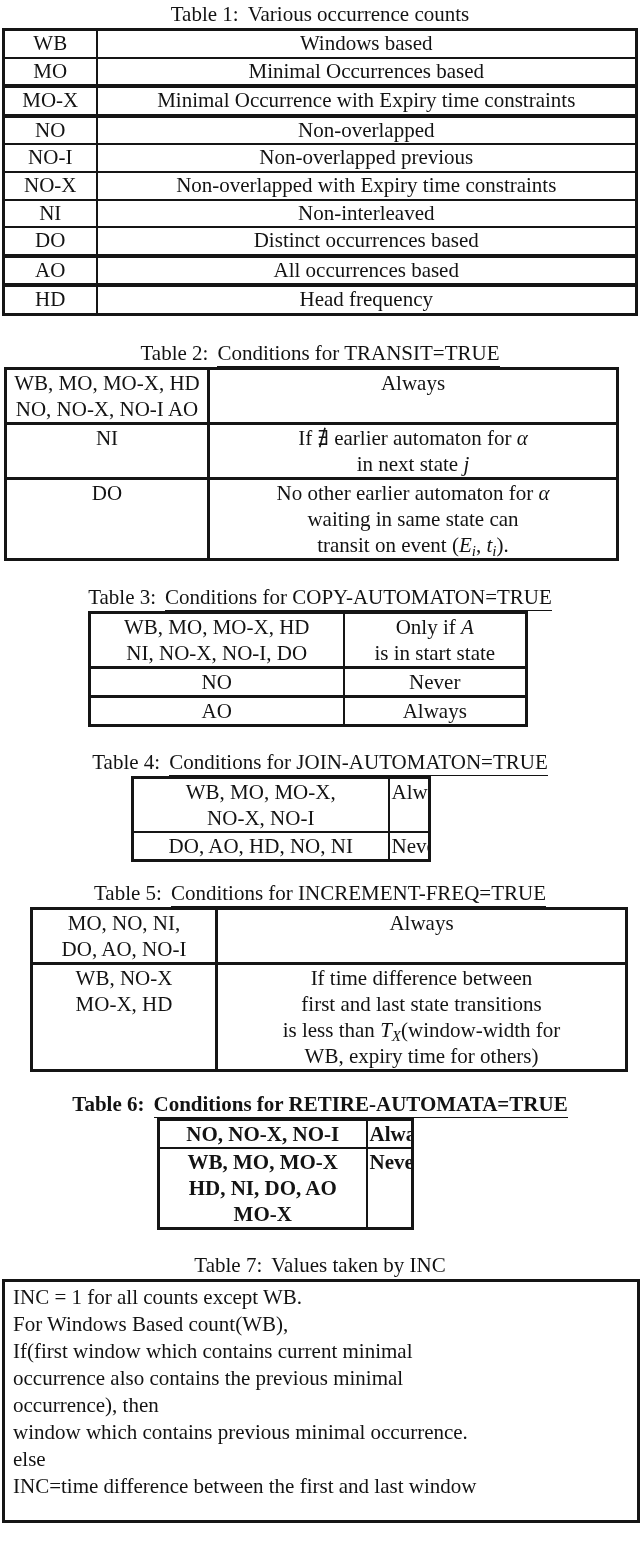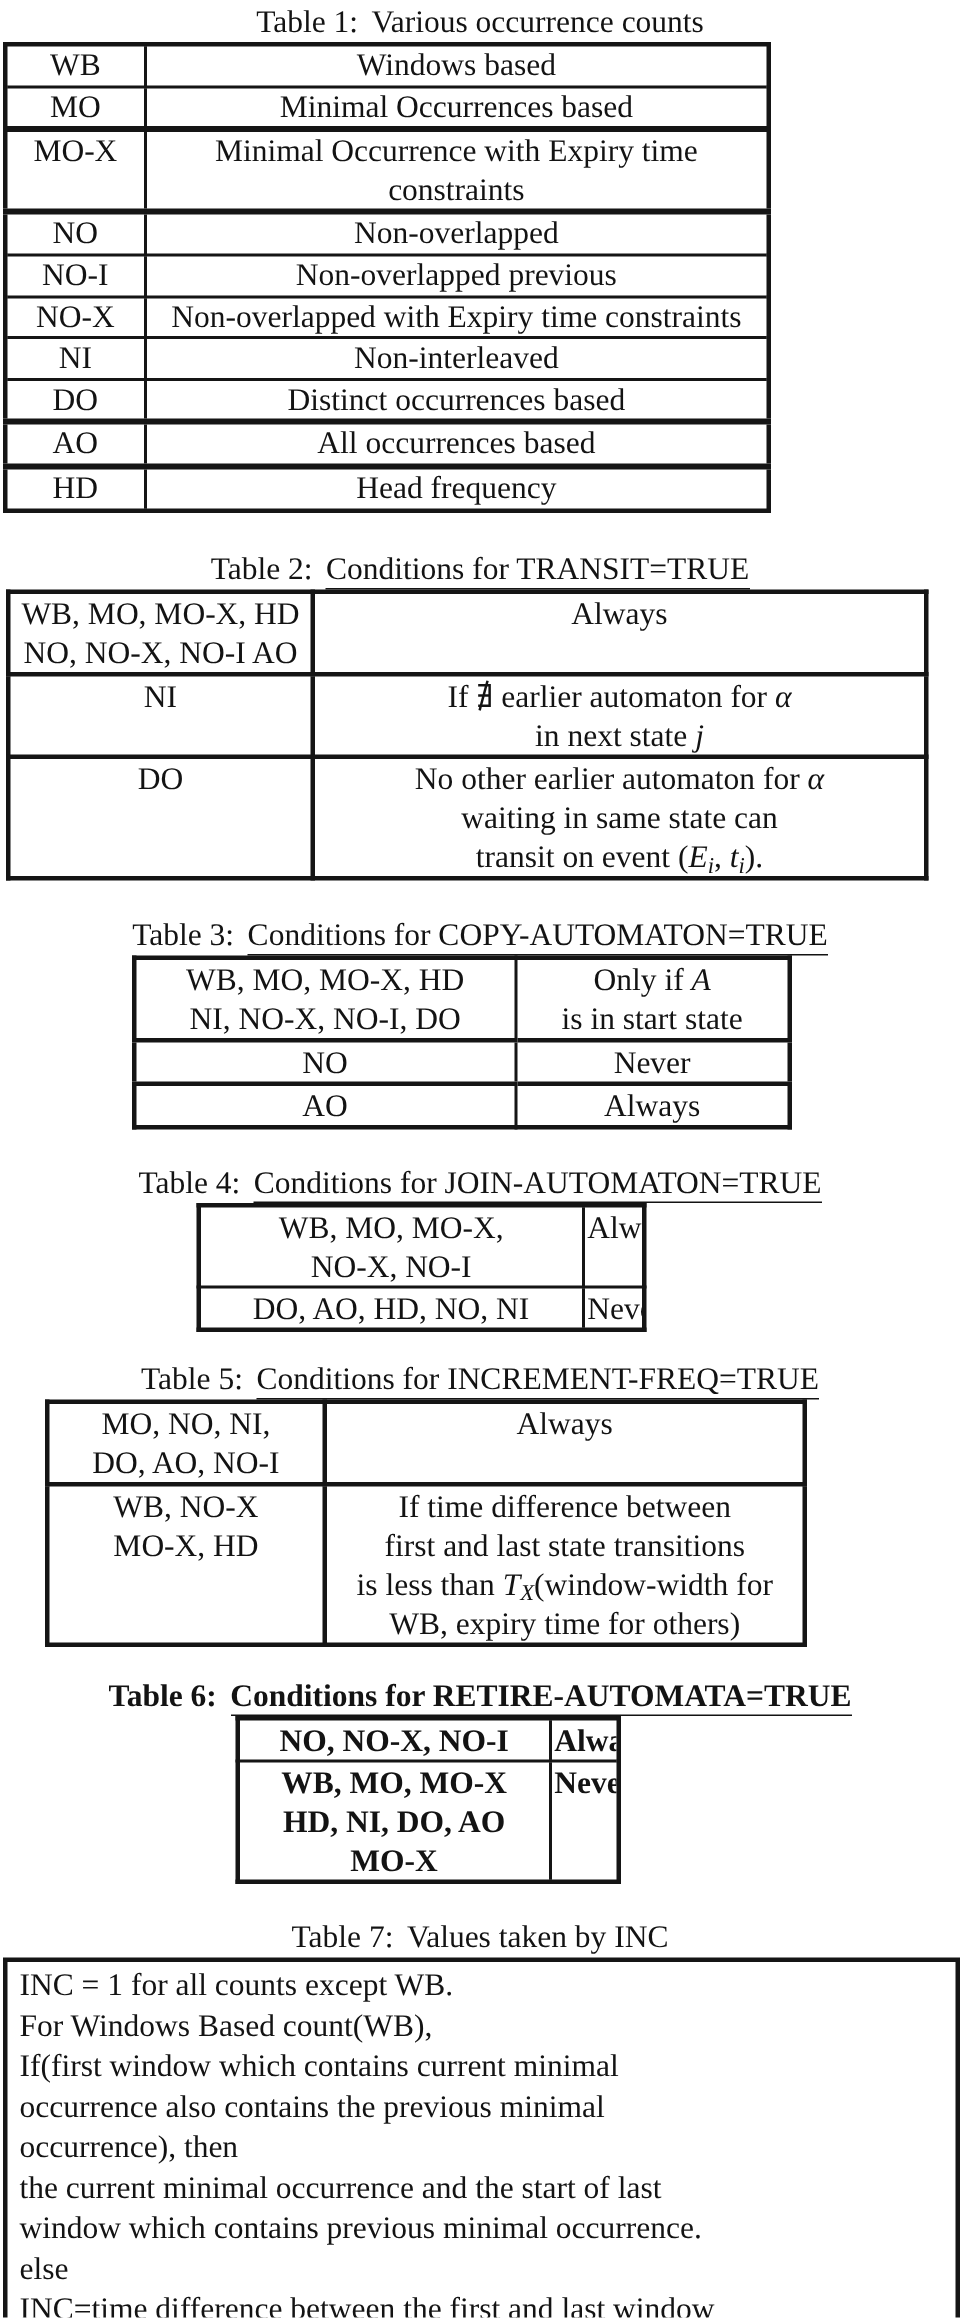--- a/index.html
+++ b/index.html
@@ -12,29 +12,29 @@
   .cap{
     text-align:center;font-size:21px;line-height:22px;margin:0 0 3px 0;white-space:nowrap;
   }
   .cap .lbl{margin-right:9px;}
   .cap .u{border-bottom:1.5px solid #131313;padding-bottom:1px;}
   table{border-collapse:collapse;table-layout:fixed;font-size:21px;}
   td{
     border:2px solid #151515;text-align:center;vertical-align:top;
     padding:0 2px;line-height:26px;overflow:hidden;
   }
-  .t1{width:512px;margin-left:2px;border:3px solid #151515;}
+  .t1{width:636px;margin-left:2px;border:3px solid #151515;}
   .t1 td{line-height:25.6px;}
   .t1 tr.bb4 td{border-bottom-width:4px;}
   .t2{width:615px;margin-left:4px;border:3px solid #151515;}
   .t2 td{border-width:3px;}
   .t3{width:440px;margin-left:88px;border:3px solid #151515;}
   .t3 tr.bb3 td{border-bottom-width:3px;}
   .t4{width:300px;margin-left:131px;border:3px solid #151515;}
-  .t5{width:508px;margin-left:30px;border:3px solid #151515;}
+  .t5{width:598px;margin-left:30px;border:3px solid #151515;}
   .t5 td{border-width:3px;}
   .t6{width:257px;margin-left:157px;border:3px solid #151515;}
   .m2{margin-top:26px;}
   .m3{margin-top:25px;}
   .m4{margin-top:24px;}
   .m5{margin-top:20px;}
   .m6{margin-top:21px;font-weight:bold;}
   .m7{margin-top:24px;}
   .box7{
     width:620px;margin-left:2px;border:3px solid #151515;
@@ -224,21 +224,20 @@
   <figure class="m7">
     <figcaption class="cap">
       <span class="lbl">Table 7:</span><span>Values taken by INC</span>
     </figcaption>
     <div class="box7">
       <div>INC = 1 for all counts except WB.</div>
       <div>For Windows Based count(WB),</div>
       <div>If(first window which contains current minimal</div>
       <div>occurrence also contains the previous minimal</div>
       <div>occurrence), then</div>
-      <div>the current minimal occurrence and the start of last</div>
       <div>window which contains previous minimal occurrence.</div>
       <div>else</div>
       <div>INC=time difference between the first and last window</div>
 
     </div>
   </figure>
 
 </div>
 
 </body></html>

